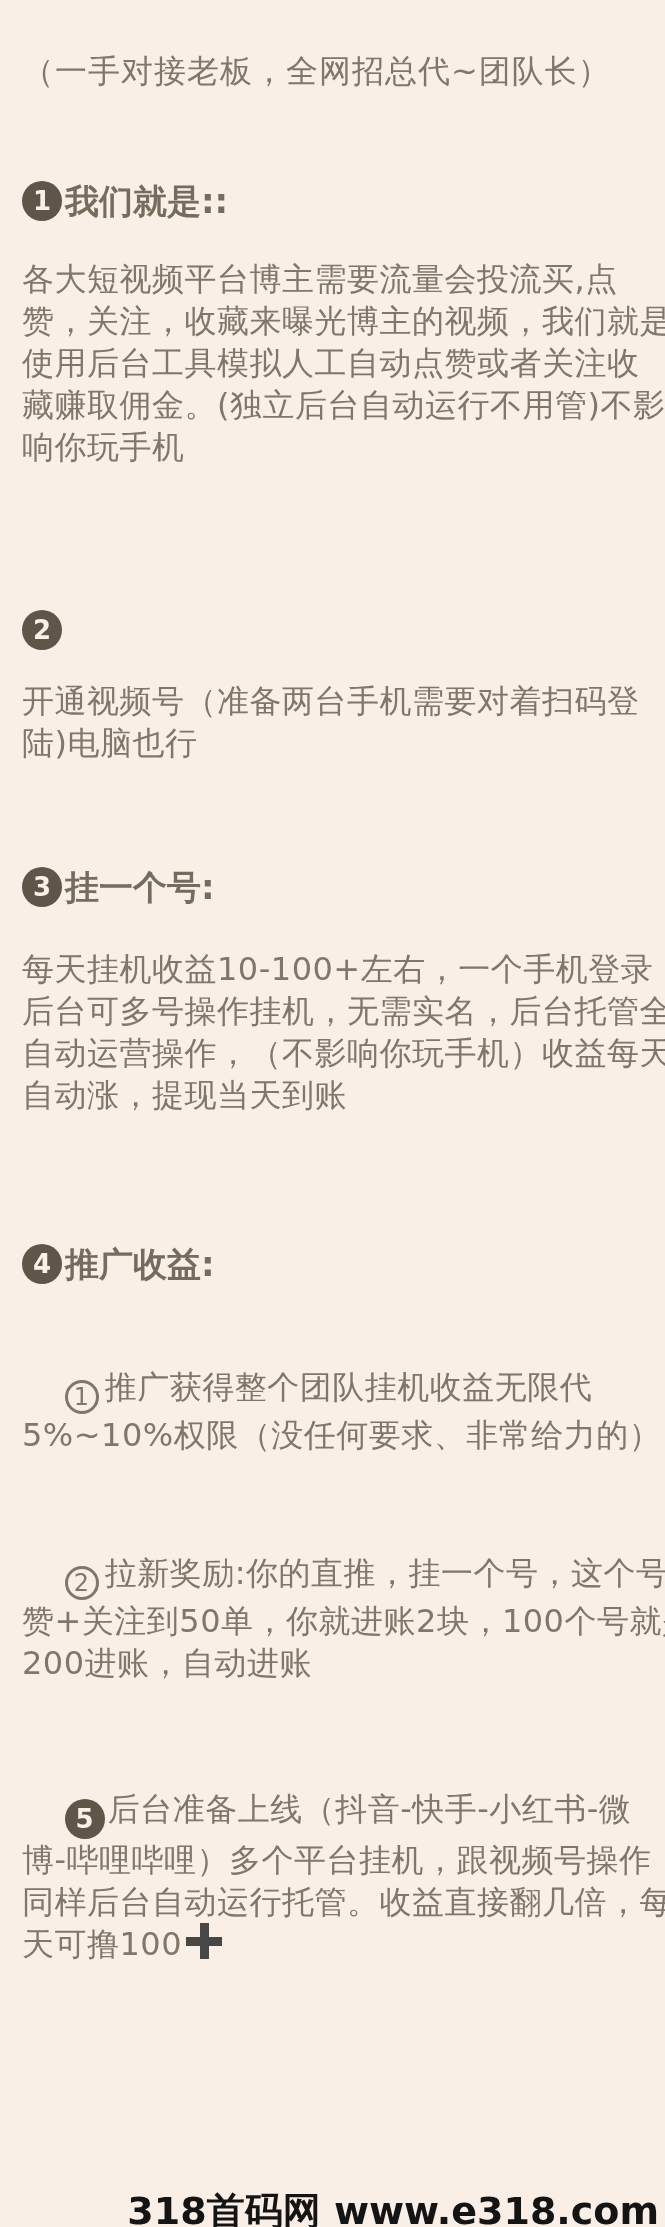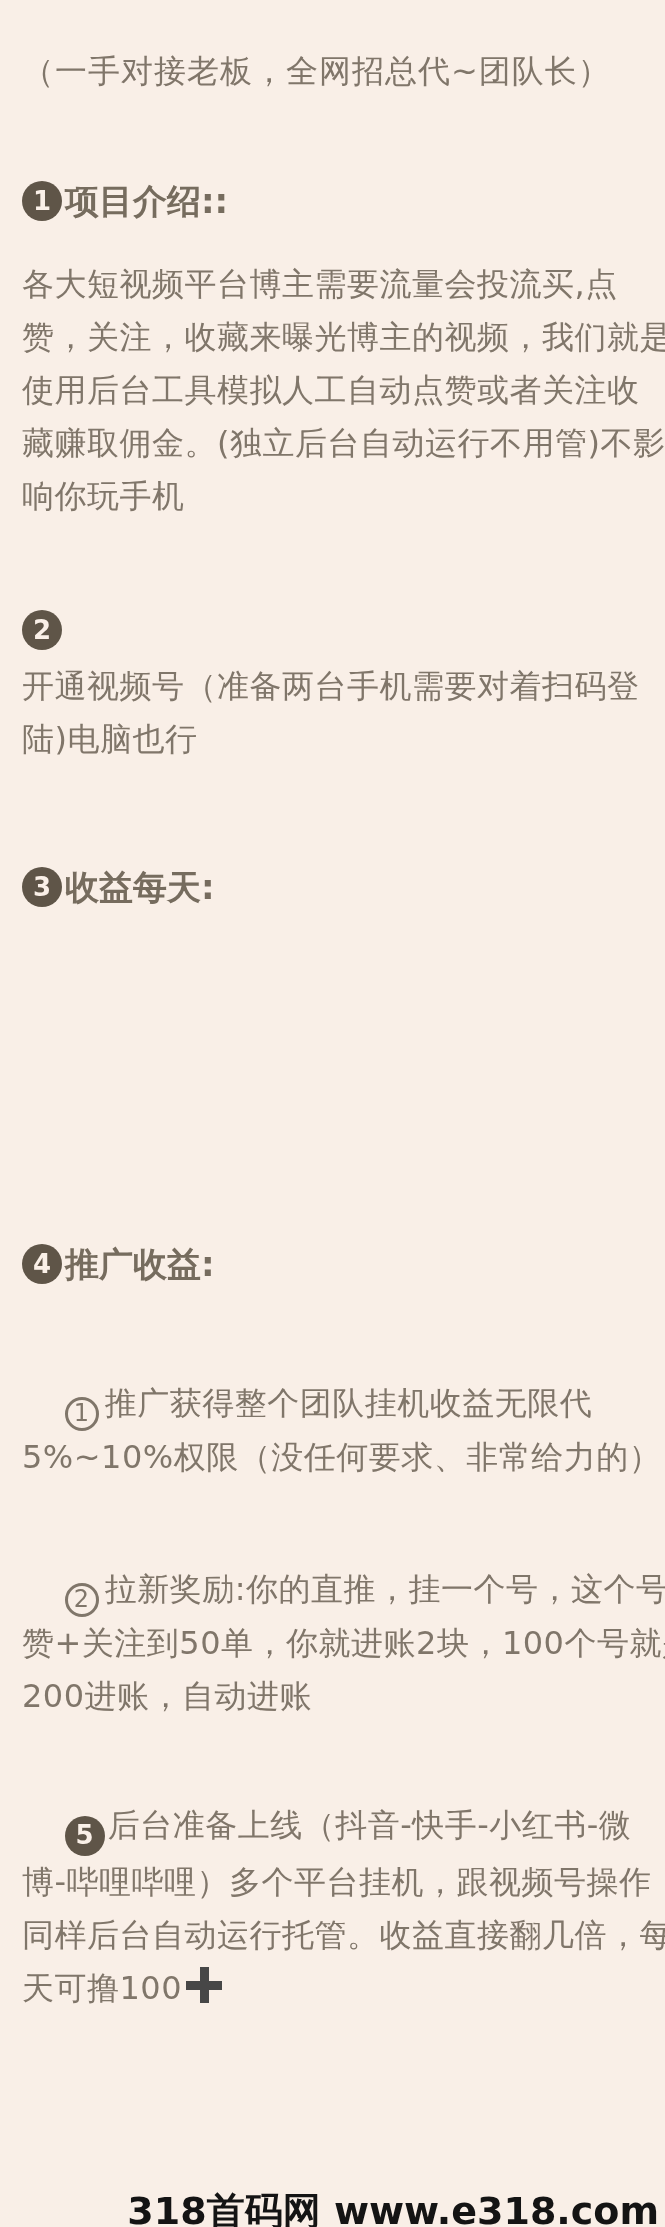--- a/index.html
+++ b/index.html
@@ -62,21 +62,21 @@
     color:#80766a;
     align-items:center;
     justify-content:center;
     font-size:24px;
     vertical-align:-7px;
     margin-right:6px;
     box-sizing:border-box;
   }
   .para{
     font-size:32px;
-    line-height:53px;
+    line-height:42px;
     white-space:pre;
     letter-spacing:0.5px;
   }
   .para-text{white-space:pre;}
   .plus-icon{
     display:inline-block;
     width:36px;height:36px;
     position:relative;
     vertical-align:-4px;
     margin-left:4px;
@@ -102,42 +102,46 @@
 <body>
 
 <div class="page">
 
   <div class="block header-line">（一手对接老板，全网招总代~团队长）</div>
 
   <div class="block heading" style="top:180px">
     <span class="badge">
         <span>1</span>
       </span>
-    <span>项目介绍::</span>
+    <span>我们就是::</span>
   </div>
   <div class="block para" style="top:258px">各大短视频平台博主需要流量会投流买,点
 赞，关注，收藏来曝光博主的视频，我们就是
 使用后台工具模拟人工自动点赞或者关注收
 藏赚取佣金。(独立后台自动运行不用管)不影
 响你玩手机</div>
 
   <div class="block heading" style="top:610px">
     <span class="badge">
         <span>2</span>
       </span>
   </div>
-  <div class="block para" style="top:660px">开通视频号（准备两台手机需要对着扫码登
+  <div class="block para" style="top:680px">开通视频号（准备两台手机需要对着扫码登
 陆)电脑也行</div>
 
   <div class="block heading" style="top:866px">
     <span class="badge">
         <span>3</span>
       </span>
-    <span>收益每天:</span>
+    <span>挂一个号:</span>
   </div>
+  <div class="block para" style="top:948px">每天挂机收益10-100+左右，一个手机登录
+后台可多号操作挂机，无需实名，后台托管全
+自动运营操作，（不影响你玩手机）收益每天
+自动涨，提现当天到账</div>
 
   <div class="block heading" style="top:1243px">
     <span class="badge">
         <span>4</span>
       </span>
     <span>推广收益:</span>
   </div>
   <div class="block para" style="top:1324px">
     <span class="ring-badge"><span>1</span></span><span class="para-text">推广获得整个团队挂机收益无限代
 5%~10%权限（没任何要求、非常给力的）</span>

